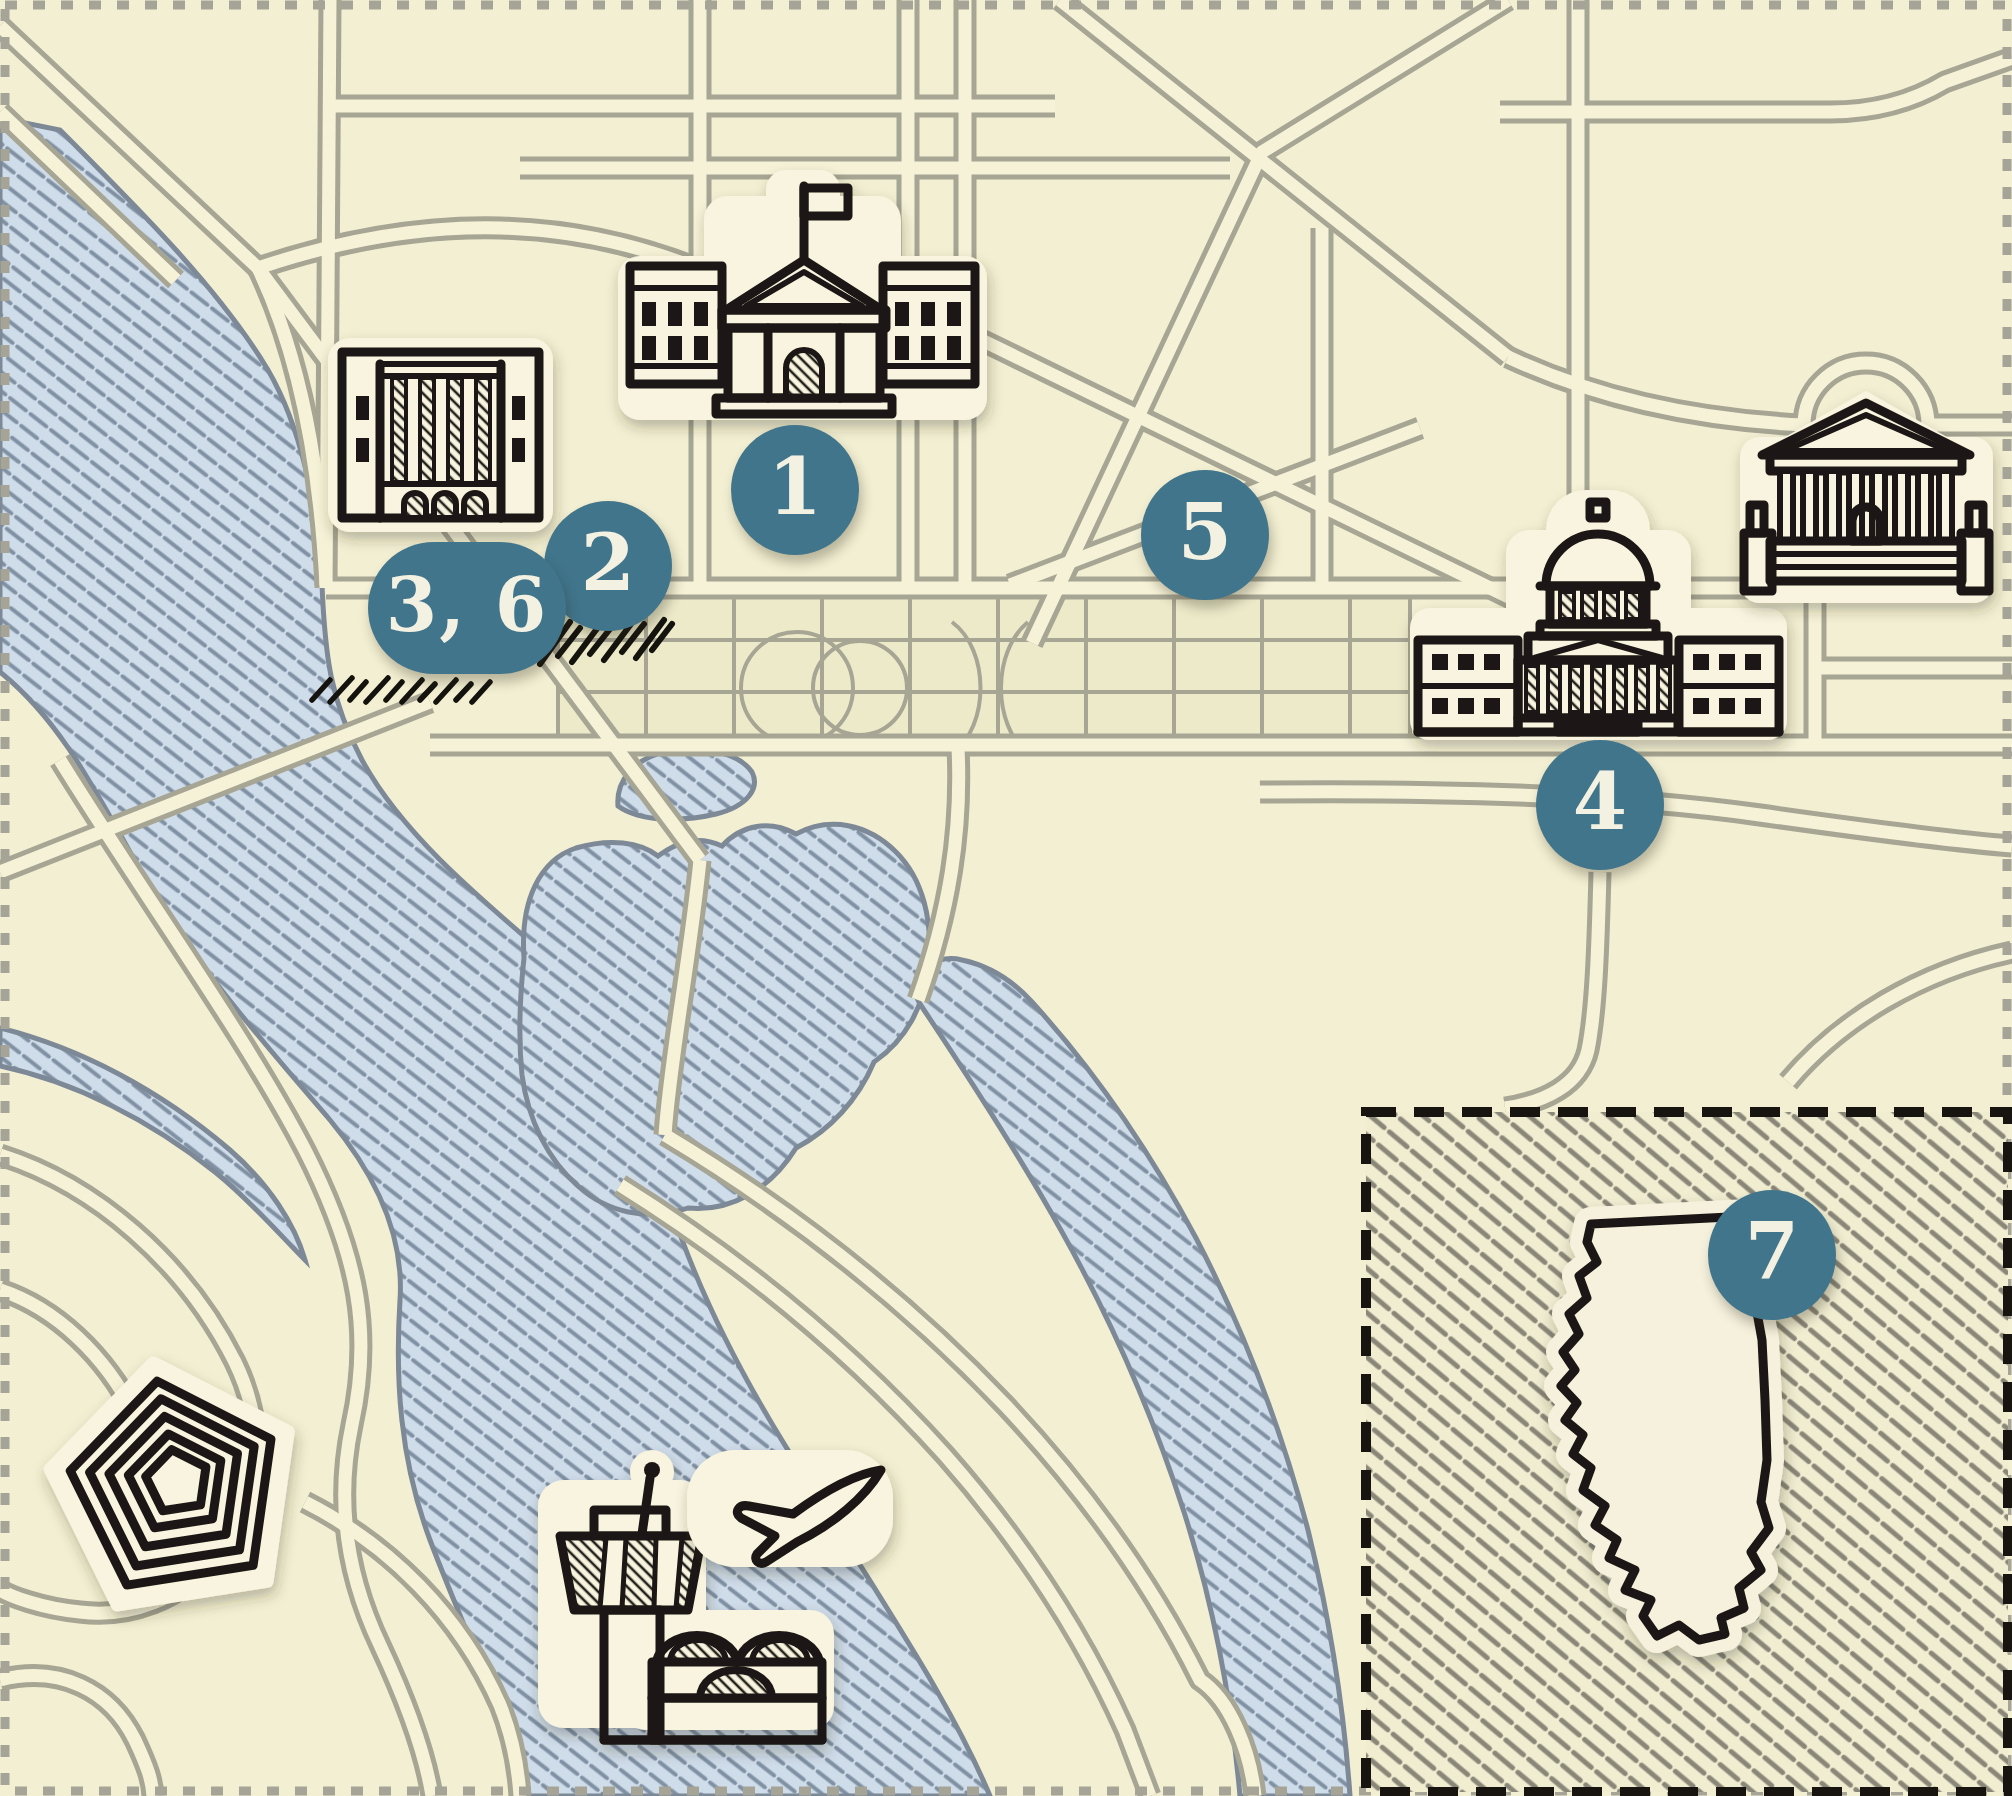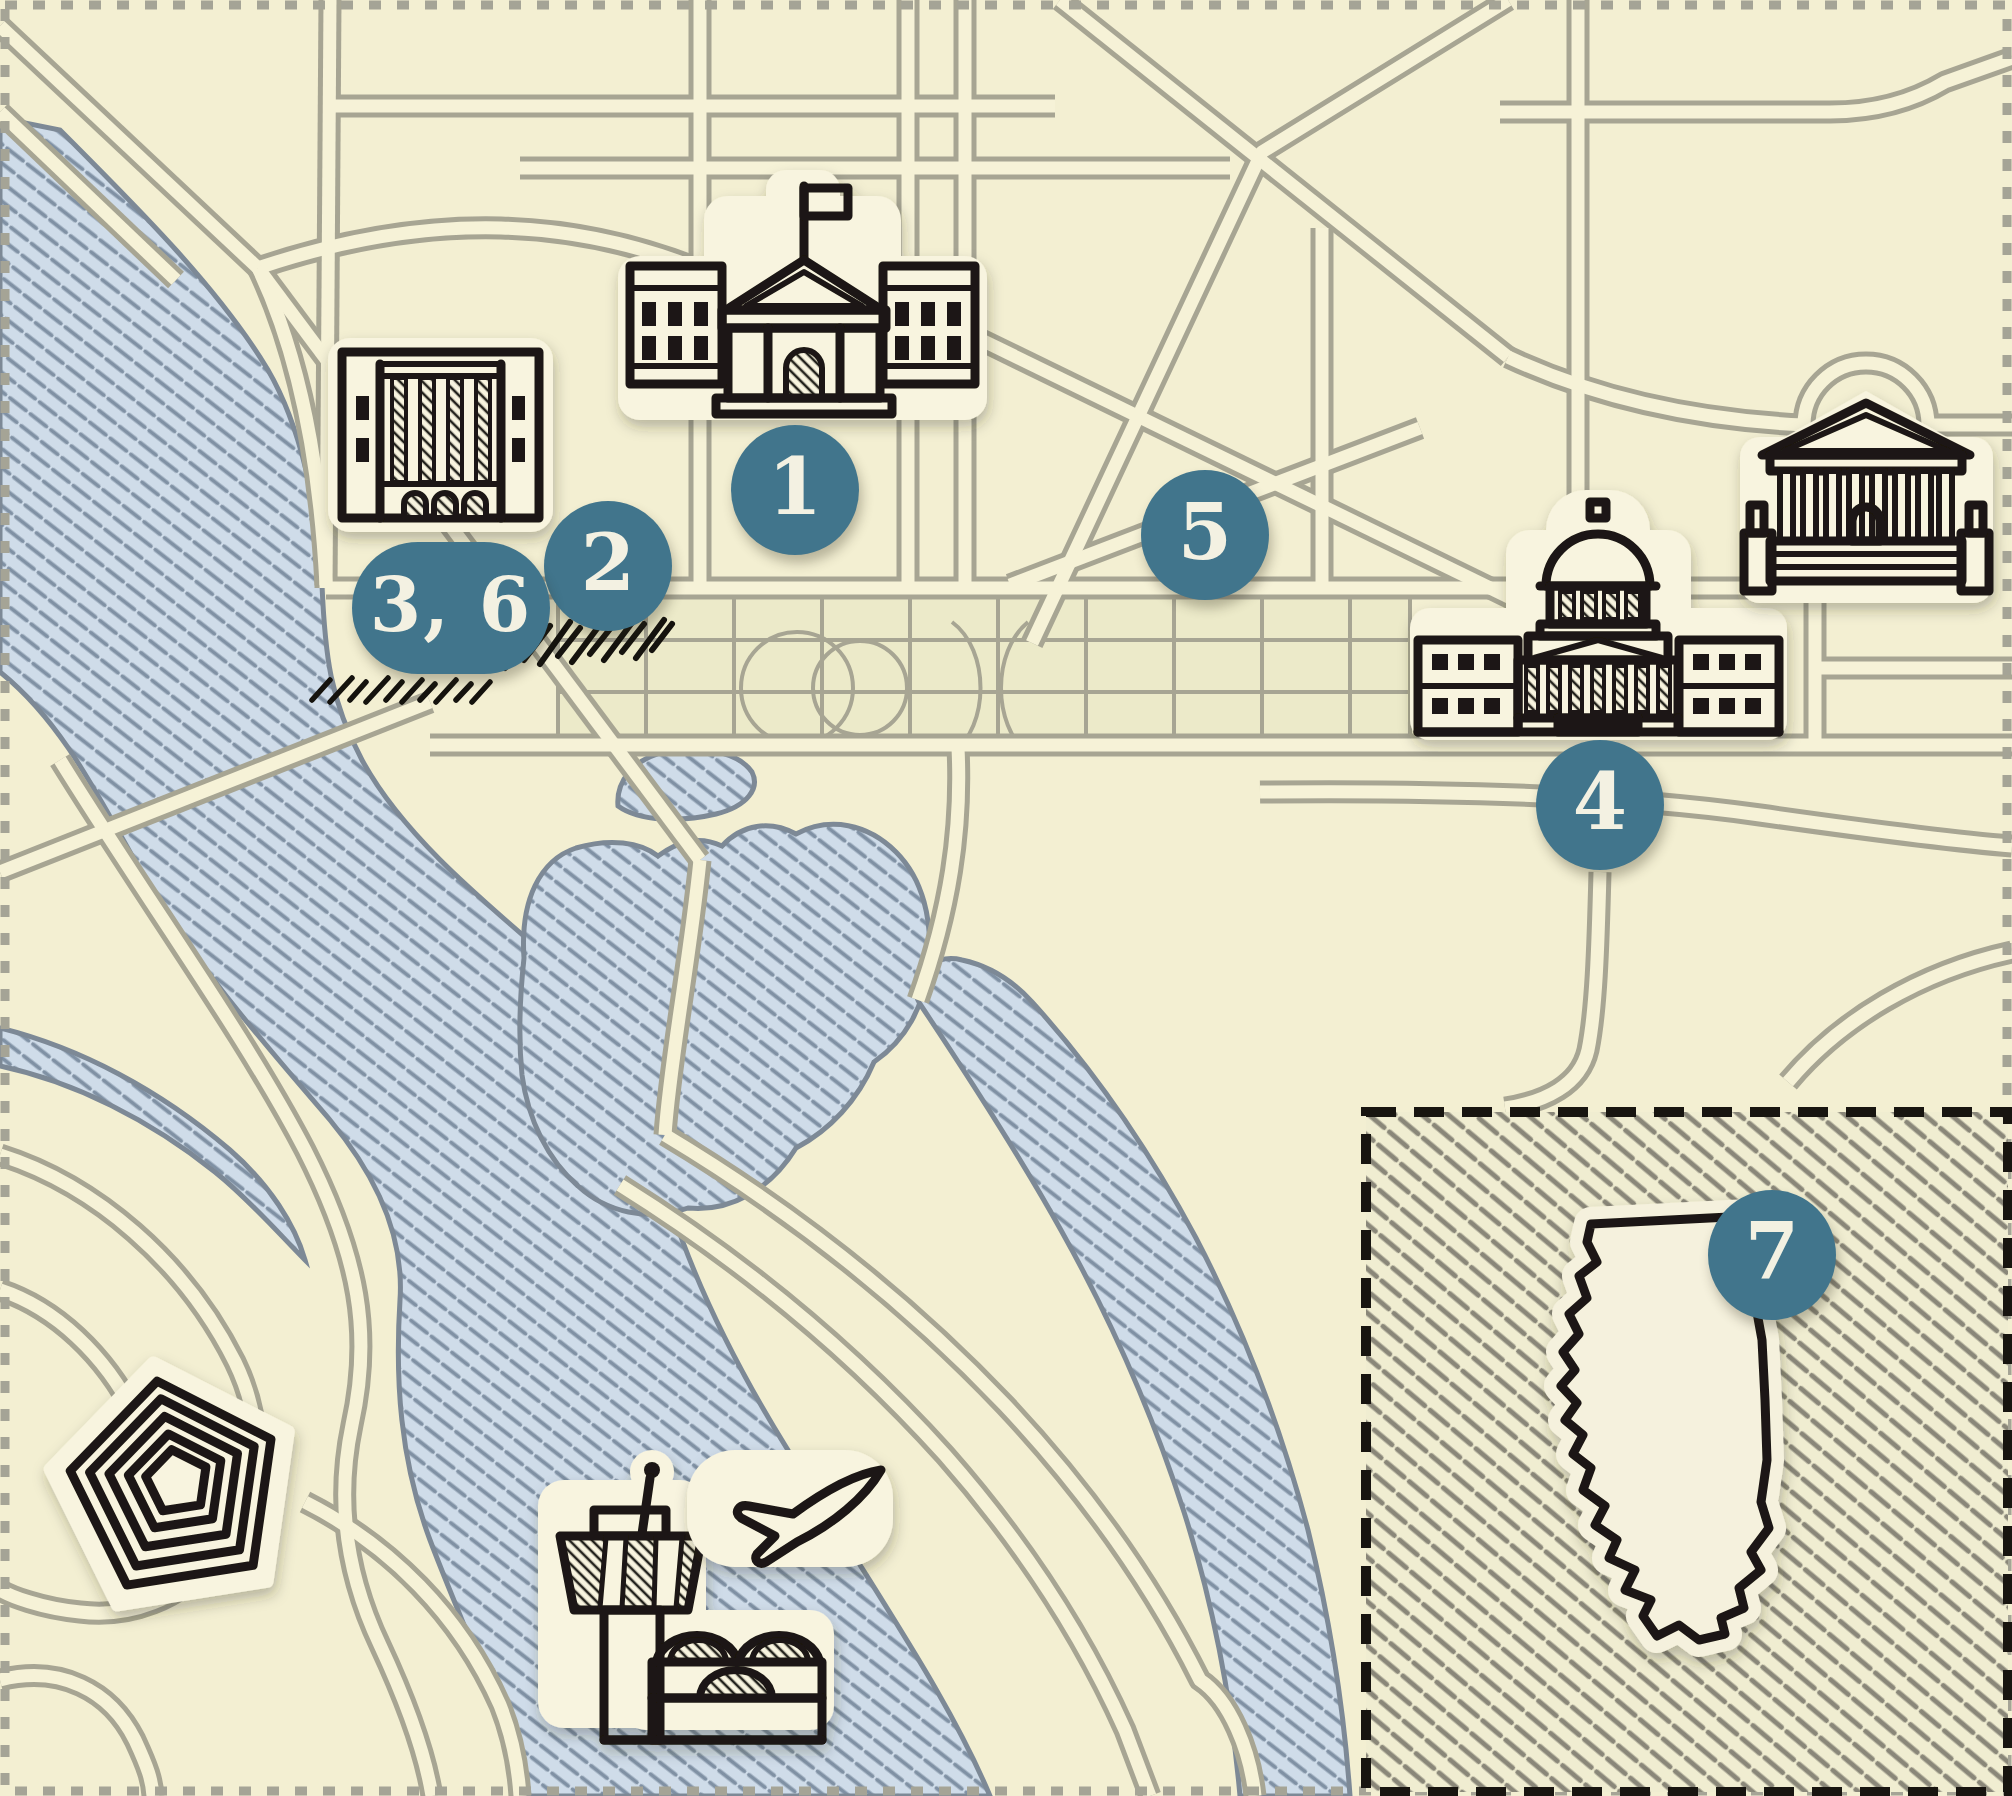--- a/index.html
+++ b/index.html
@@ -339,21 +339,21 @@
   </g>
 </svg>
 
 <div id="marker-layer">
       <div class="marker" style="left: 795px; top: 490px;">
         <span>1</span>
       </div>
       <div class="marker" style="left: 608px; top: 566px;">
         <span>2</span>
       </div>
-      <div class="marker pill" style="left: 451px; top: 608px;">
+      <div class="marker pill" style="left: 467px; top: 608px;">
         <span>3, 6</span>
       </div>
       <div class="marker" style="left: 1600px; top: 805px;">
         <span>4</span>
       </div>
       <div class="marker" style="left: 1205px; top: 535px;">
         <span>5</span>
       </div>
       <div class="marker" style="left: 1772px; top: 1255px;">
         <span>7</span>

